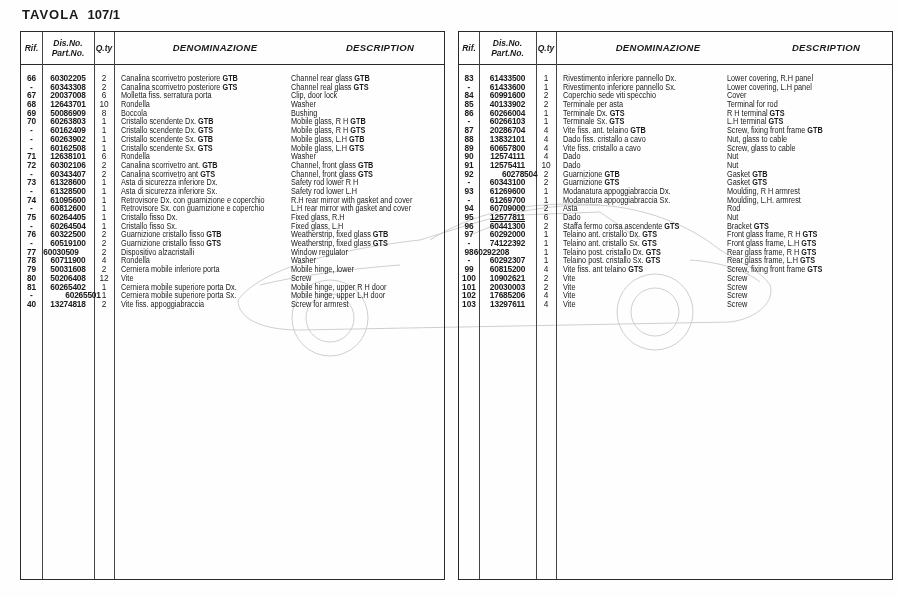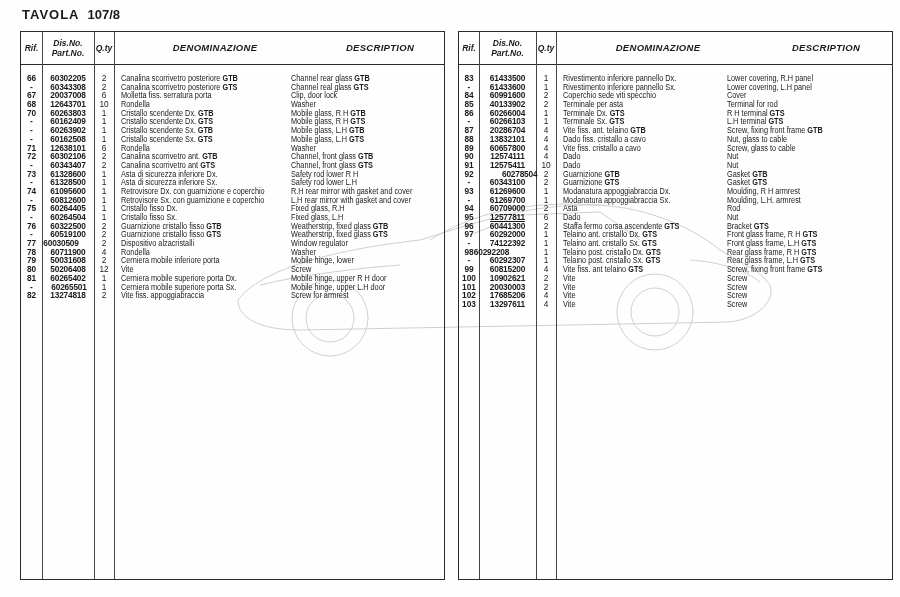--- a/index.html
+++ b/index.html
@@ -22,21 +22,21 @@
   .c-rif { text-align: center; font-weight: bold; }
   .c-part { text-align: center; font-weight: bold; letter-spacing: -0.2px; }
   .c-qty { text-align: center; }
   .c-den, .c-desc { transform-origin: left; transform: scaleX(0.88); }
   .c-den b, .c-desc b { font-weight: bold; }
 </style>
 </head>
 <body>
 
 <div class="title">
-  <span>TAVOLA</span><span class="num">107/8</span>
+  <span>TAVOLA</span><span class="num">107/1</span>
 </div>
 
 <svg class="watermark" viewBox="0 0 900 597">
   <g fill="none" stroke="#cfcfcf" stroke-width="1">
     <path d="M238 300 C260 270 330 250 420 240 C470 225 520 205 590 205 C640 205 690 225 720 250 C740 262 760 270 770 285 C775 300 760 318 730 322 L300 330 C260 330 238 318 238 300 Z"></path>
     <path d="M430 240 C470 215 520 200 600 205"></path>
     <path d="M470 235 L520 215 L600 212 L640 240"></path>
     <circle cx="330" cy="318" r="38"></circle>
     <circle cx="330" cy="318" r="24"></circle>
     <circle cx="655" cy="312" r="38"></circle>
@@ -82,20 +82,27 @@
         <span class="c-desc" style="left: 270px;"><span style="position: static;">Clip, door lock</span> <b style="position: static;"></b></span>
       </div>
       <div class="row">
         <span class="c-rif" style="left: 0px; width: 21px;"><span style="position: static;">68</span></span>
         <span class="c-part" style="left: 21px; width: 52px;"><span style="position: static;">12643701</span></span>
         <span class="c-qty" style="left: 73px; width: 20px;"><span style="position: static;">10</span></span>
         <span class="c-den" style="left: 100px;"><span style="position: static;">Rondella</span> <b style="position: static;"></b></span>
         <span class="c-desc" style="left: 270px;"><span style="position: static;">Washer</span> <b style="position: static;"></b></span>
       </div>
       <div class="row">
+        <span class="c-rif" style="left: 0px; width: 21px;"><span style="position: static;">69</span></span>
+        <span class="c-part" style="left: 21px; width: 52px;"><span style="position: static;">50086909</span></span>
+        <span class="c-qty" style="left: 73px; width: 20px;"><span style="position: static;">8</span></span>
+        <span class="c-den" style="left: 100px;"><span style="position: static;">Boccola</span> <b style="position: static;"></b></span>
+        <span class="c-desc" style="left: 270px;"><span style="position: static;">Bushing</span> <b style="position: static;"></b></span>
+      </div>
+      <div class="row">
         <span class="c-rif" style="left: 0px; width: 21px;"><span style="position: static;">70</span></span>
         <span class="c-part" style="left: 21px; width: 52px;"><span style="position: static;">60263803</span></span>
         <span class="c-qty" style="left: 73px; width: 20px;"><span style="position: static;">1</span></span>
         <span class="c-den" style="left: 100px;"><span style="position: static;">Cristallo scendente Dx.</span> <b style="position: static;">GTB</b></span>
         <span class="c-desc" style="left: 270px;"><span style="position: static;">Mobile glass, R H </span> <b style="position: static;">GTB</b></span>
       </div>
       <div class="row">
         <span class="c-rif" style="left: 0px; width: 21px;"><span style="position: static;">-</span></span>
         <span class="c-part" style="left: 21px; width: 52px;"><span style="position: static;">60162409</span></span>
         <span class="c-qty" style="left: 73px; width: 20px;"><span style="position: static;">1</span></span>
@@ -223,27 +230,27 @@
       </div>
       <div class="row">
         <span class="c-rif" style="left: 0px; width: 21px;"><span style="position: static;">81</span></span>
         <span class="c-part" style="left: 21px; width: 52px;"><span style="position: static;">60265402</span></span>
         <span class="c-qty" style="left: 73px; width: 20px;"><span style="position: static;">1</span></span>
         <span class="c-den" style="left: 100px;"><span style="position: static;">Cerniera mobile superiore porta Dx.</span> <b style="position: static;"></b></span>
         <span class="c-desc" style="left: 270px;"><span style="position: static;">Mobile hinge, upper R H  door</span> <b style="position: static;"></b></span>
       </div>
       <div class="row">
         <span class="c-rif" style="left: 0px; width: 21px;"><span style="position: static;">-</span></span>
-        <span class="c-part" style="left: 22px; width: 52px;"><span style="position: static;">60265501</span></span>
+        <span class="c-part" style="left: 36px; width: 52px;"><span style="position: static;">60265501</span></span>
         <span class="c-qty" style="left: 73px; width: 20px;"><span style="position: static;">1</span></span>
         <span class="c-den" style="left: 100px;"><span style="position: static;">Cerniera mobile superiore porta Sx.</span> <b style="position: static;"></b></span>
         <span class="c-desc" style="left: 270px;"><span style="position: static;">Mobile hinge, upper L.H  door</span> <b style="position: static;"></b></span>
       </div>
       <div class="row">
-        <span class="c-rif" style="left: 0px; width: 21px;"><span style="position: static;">82</span></span>
+        <span class="c-rif" style="left: 0px; width: 21px;"><span style="position: static;">40</span></span>
         <span class="c-part" style="left: 21px; width: 52px;"><span style="position: static;">13274818</span></span>
         <span class="c-qty" style="left: 73px; width: 20px;"><span style="position: static;">2</span></span>
         <span class="c-den" style="left: 100px;"><span style="position: static;">Vite fiss. appoggiabraccia</span> <b style="position: static;"></b></span>
         <span class="c-desc" style="left: 270px;"><span style="position: static;">Screw for armrest</span> <b style="position: static;"></b></span>
       </div>
     </div>
 </div>
 
 <div class="tbl" style="left:458px; top:31px; width:435px; height:549px;">
   <div class="hdr"></div>

